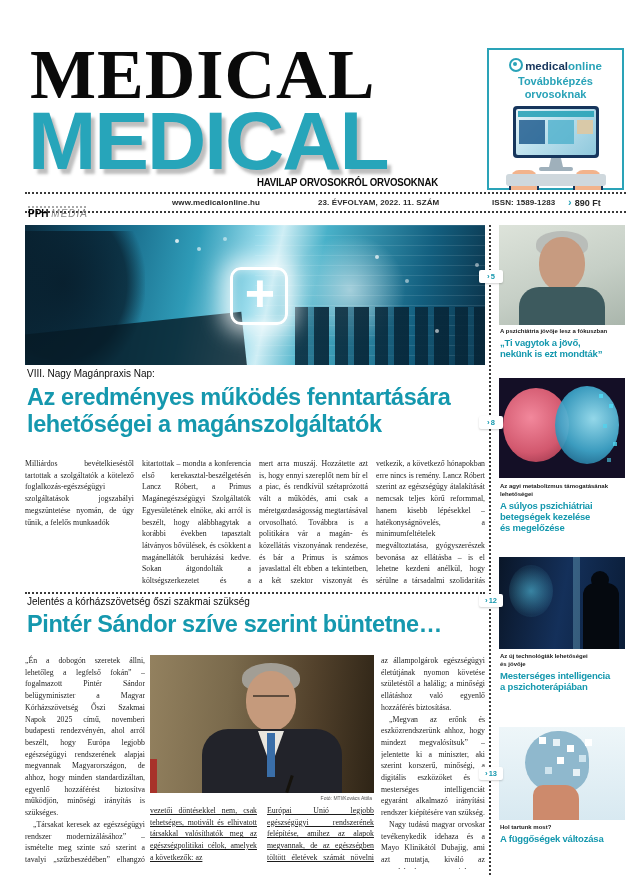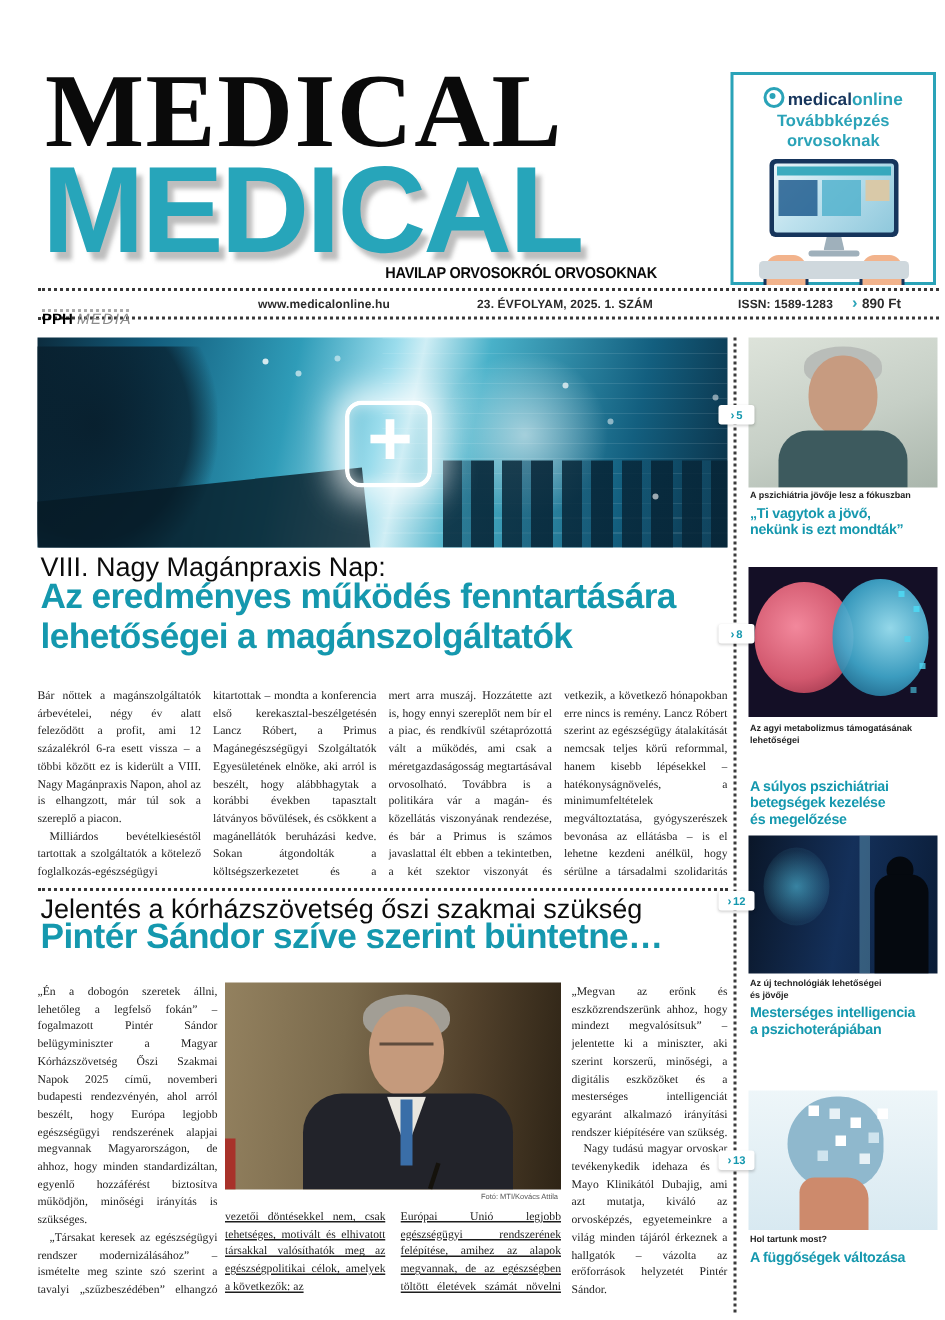--- a/index.html
+++ b/index.html
@@ -55,21 +55,21 @@
   .h-fig{left:-30px;top:6px;width:150px;height:150px;background:radial-gradient(ellipse at 45% 35%,rgba(8,30,44,.95) 0%,rgba(8,30,44,.75) 55%,transparent 72%);}
   .h-wedge{left:0;bottom:-18px;width:220px;height:60px;background:rgba(6,26,38,.8);transform:rotate(-6deg);}
   .h-rows{right:0;top:0;width:230px;height:140px;background:repeating-linear-gradient(0deg,transparent 0 9px,rgba(255,255,255,.10) 9px 10px);}
   .h-sky{right:0;bottom:0;width:190px;height:58px;background:repeating-linear-gradient(90deg,rgba(7,38,56,.85) 0 13px,rgba(20,80,108,.55) 13px 19px,rgba(7,38,56,.9) 19px 34px,transparent 34px 40px);}
   .h-glow{left:260px;top:10px;width:130px;height:110px;border-radius:50%;background:radial-gradient(circle,rgba(255,255,255,.55),transparent 65%);}
   .h-dots{left:150px;top:14px;width:4px;height:4px;background:rgba(255,255,255,.8);box-shadow:22px 8px 0 rgba(255,255,255,.6),48px -2px 0 rgba(255,255,255,.5),200px 16px 0 rgba(255,255,255,.7),230px 40px 0 rgba(255,255,255,.5),260px 90px 0 rgba(255,255,255,.6),300px 24px 0 rgba(255,255,255,.5),330px 70px 0 rgba(255,255,255,.45);border-radius:50%;}
   .h-plus{left:205px;top:42px;width:52px;height:52px;border:3px solid #fff;border-radius:11px;box-shadow:0 0 22px 8px rgba(255,255,255,.75), inset 0 0 10px rgba(255,255,255,.6);}
   .h-plus::before{content:"+";position:absolute;left:0;top:-7px;width:52px;text-align:center;font-size:52px;font-weight:bold;color:#fff;}
 
   
-  .kicker{font-size:18px;color:#0c0c0c;}
+  .kicker{font-size:10px;color:#0c0c0c;}
   .headline{font-weight:bold;color:#1598ae;letter-spacing:-0.4px;}
   .h-a1{left:27px;top:384px;width:450px;font-size:23.5px;line-height:27px;}
   .h-a2{left:27px;top:611px;width:455px;font-size:23.5px;line-height:27px;}
   .k-a1{left:27px;top:368px;}
   .k-a2{left:27px;top:596px;}
   .bodycol{font-family:"Liberation Serif",serif;font-size:7.8px;line-height:11.7px;text-align:justify;color:#1d1d1d;overflow:hidden;}
   .bodycol p{margin:0;}
   .bodycol p + p{text-indent:8px;}
   .a1col{top:458px;height:131px;width:109px;}
   .c11{left:25px;} .c12{left:142px;} .c13{left:259px;} .c14{left:376px;}
@@ -109,21 +109,21 @@
   .s3-streak{left:74px;top:0;width:7px;height:92px;background:rgba(150,225,245,.28);}
   .s3-person{left:84px;top:26px;width:36px;height:66px;background:#05090f;border-radius:12px 12px 0 0;}
   .s3-phead{left:92px;top:14px;width:18px;height:18px;border-radius:50%;background:#05090f;}
   .si4{top:727px;height:93px;background:linear-gradient(180deg,#eef6f9 0%,#d8e9f1 100%);}
   .s4-head{left:26px;top:4px;width:64px;height:62px;border-radius:52% 46% 42% 50%;background:#8fb8cd;}
   .s4-neck{left:34px;top:58px;width:46px;height:35px;border-radius:10px 14px 0 0;background:#cd8a6c;}
   .s4-cubes{left:40px;top:10px;width:7px;height:7px;background:#fff;box-shadow:14px 2px 0 #e7f1f6,28px 8px 0 #fff,40px 18px 0 #cfe4ee,18px 20px 0 #fff,34px 32px 0 #e7f1f6,6px 30px 0 #cfe4ee,46px 2px 0 #fff;}
   .sb-kicker{left:500px;width:126px;font-size:6px;font-weight:bold;color:#222;line-height:7.5px;white-space:pre-line;}
   .sb-title{left:500px;width:128px;font-size:9.5px;font-weight:bold;color:#1598ae;line-height:11px;white-space:pre-line;letter-spacing:-0.2px;}
   .tk1{top:328px;} .tt1{top:337px;}
-  .tk2{top:483px;} .tt2{top:500px;margin-top:19px;}
+  .tk2{top:483px;} .tt2{top:500px;}
   .tk3{top:653px;} .tt3{top:670px;}
   .tk4{top:824px;} .tt4{top:833px;}
   .tab{left:479px;width:24px;height:13px;background:#fff;box-shadow:0 1px 2px rgba(0,0,0,.18);border-radius:2px;text-align:center;font-size:7.5px;font-weight:bold;color:#1598ae;line-height:13px;z-index:5;}
   .tab .ch{font-size:8px;margin-right:1px;}
   .tb1{top:270px;} .tb2{top:416px;} .tb3{top:594px;} .tb4{top:767px;}
 </style>
 </head>
 <body>
 
 <div class="abs m-medical">MEDICAL</div>
@@ -154,38 +154,37 @@
 </div>
 
 <div class="abs rule r1"></div>
 <div class="abs rule r2"></div>
 <div class="abs pph">
   <span class="p1">PPH</span>
   <span class="p2">MEDIA</span>
 </div>
 <div class="abs pph-tag"></div>
 <div class="abs ib-text ib-web">www.medicalonline.hu</div>
-<div class="abs ib-text ib-issue">23. ÉVFOLYAM, 2025. 1. SZÁM</div>
+<div class="abs ib-text ib-issue">23. ÉVFOLYAM, 2022. 11. SZÁM</div>
 <div class="abs ib-text ib-issn">ISSN: 1589-1283</div>
 <div class="abs ib-price"><span class="ch">›</span><span>890 Ft</span></div>
 
 <div class="abs hero">
   <i class="h-fig"></i>
   <i class="h-wedge"></i>
   <i class="h-rows"></i>
   <i class="h-glow"></i>
   <i class="h-sky"></i>
   <i class="h-dots"></i>
   <i class="h-plus"></i>
 </div>
 
 <div class="abs kicker k-a1">VIII. Nagy Magánpraxis Nap:</div>
 <div class="abs headline h-a1">Az eredményes működés fenntartására lehetőségei a magánszolgáltatók</div>
 <div class="abs bodycol a1col c11">
-  <p>Bár nőttek a magánszolgáltatók árbevételei, négy év alatt feleződött a profit, ami 12 százalékról 6-ra esett vissza – a többi között ez is kiderült a VIII. Nagy Magánpraxis Napon, ahol az is elhangzott, már túl sok a szereplő a piacon.</p>
   <p>Milliárdos bevételkieséstől tartottak a szolgáltatók a kötelező foglalkozás-egészségügyi szolgáltatások jogszabályi megszüntetése nyomán, de úgy tűnik, a felelős munkaadók</p>
 </div>
 <div class="abs bodycol a1col c12">
   <p>kitartottak – mondta a konferencia első kerekasztal-beszélgetésén Lancz Róbert, a Primus Magánegészségügyi Szolgáltatók Egyesületének elnöke, aki arról is beszélt, hogy alábbhagytak a korábbi években tapasztalt látványos bővülések, és csökkent a magánellátók beruházási kedve. Sokan átgondolták a költségszerkezetet és a hatékonyságnövelést is, és bár az ügyfélbeáramlást sikerült megtartani, az ügyfelek szűrésre nem, csak ellátásra költenek,</p>
 </div>
 <div class="abs bodycol a1col c13">
   <p>mert arra muszáj. Hozzátette azt is, hogy ennyi szereplőt nem bír el a piac, és rendkívül szétaprózottá vált a működés, ami csak a méretgazdaságosság megtartásával orvosolható. Továbbra is a politikára vár a magán- és közellátás viszonyának rendezése, és bár a Primus is számos javaslattal élt ebben a tekintetben, a két szektor viszonyát és együttműködésének lehetőségeit a szakpolitika egyelőre nem tudta tisztázni. Mivel választási év kö-</p>
 </div>
 <div class="abs bodycol a1col c14">
   <p>vetkezik, a következő hónapokban erre nincs is remény. Lancz Róbert szerint az egészségügy átalakítását nemcsak teljes körű reformmal, hanem kisebb lépésekkel – hatékonyságnövelés, a minimumfeltételek megváltoztatása, gyógyszerészek bevonása az ellátásba – is el lehetne kezdeni anélkül, hogy sérülne a társadalmi szolidaritás elve.</p>
@@ -211,20 +210,21 @@
   <i class="ph-mic"></i>
 </div>
 <div class="abs credit">Fotó: MTI/Kovács Attila</div>
 <div class="abs bodycol a2below b1">
   <p>vezetői döntésekkel nem, csak tehetséges, motivált és elhivatott társakkal valósíthatók meg az egészségpolitikai célok, amelyek a következők: az</p>
 </div>
 <div class="abs bodycol a2below b2">
   <p>Európai Unió legjobb egészségügyi rendszerének felépítése, amihez az alapok megvannak, de az egészségben töltött életévek számát növelni kell;</p>
 </div>
 <div class="abs bodycol a2c4">
+  <p>az állampolgárok egészségügyi életútjának nyomon követése születéstől a halálig; a minőségi ellátáshoz való egyenlő hozzáférés biztosítása.</p>
   <p>„Megvan az erőnk és eszközrendszerünk ahhoz, hogy mindezt megvalósítsuk” – jelentette ki a miniszter, aki szerint korszerű, minőségi, a digitális eszközöket és a mesterséges intelligenciát egyaránt alkalmazó irányítási rendszer kiépítésére van szükség.</p>
   <p>Nagy tudású magyar orvoskar tevékenykedik idehaza és a Mayo Klinikától Dubajig, ami azt mutatja, kiváló az orvosképzés, egyetemeinkre a világ minden tájáról érkeznek a hallgatók – vázolta az erőforrások helyzetét Pintér Sándor.</p>
 
 </div>
 
 <div class="abs vrule"></div>
 
 <div class="abs sb-img si1">
   <i class="s1-hair"></i>
   <i class="s1-head"></i>

